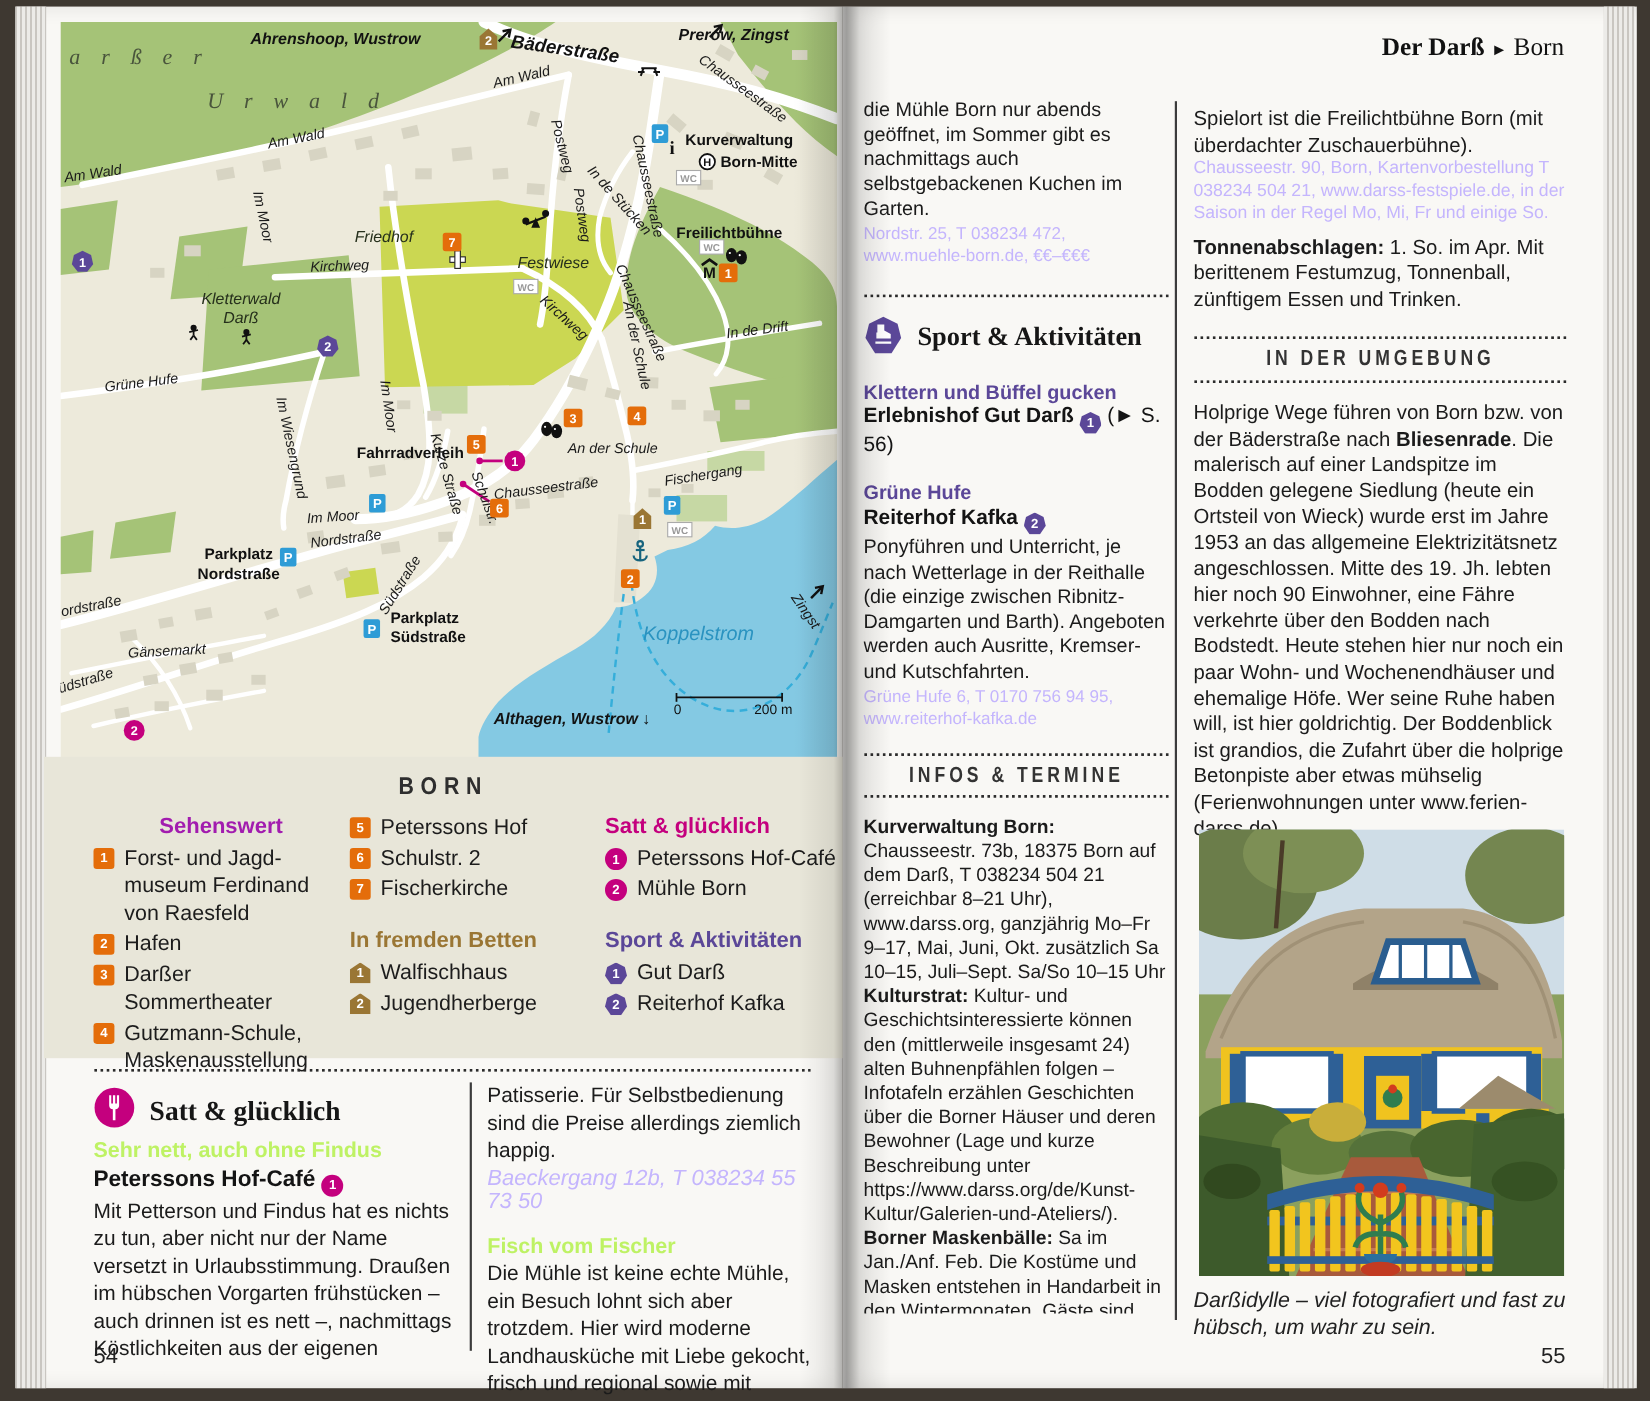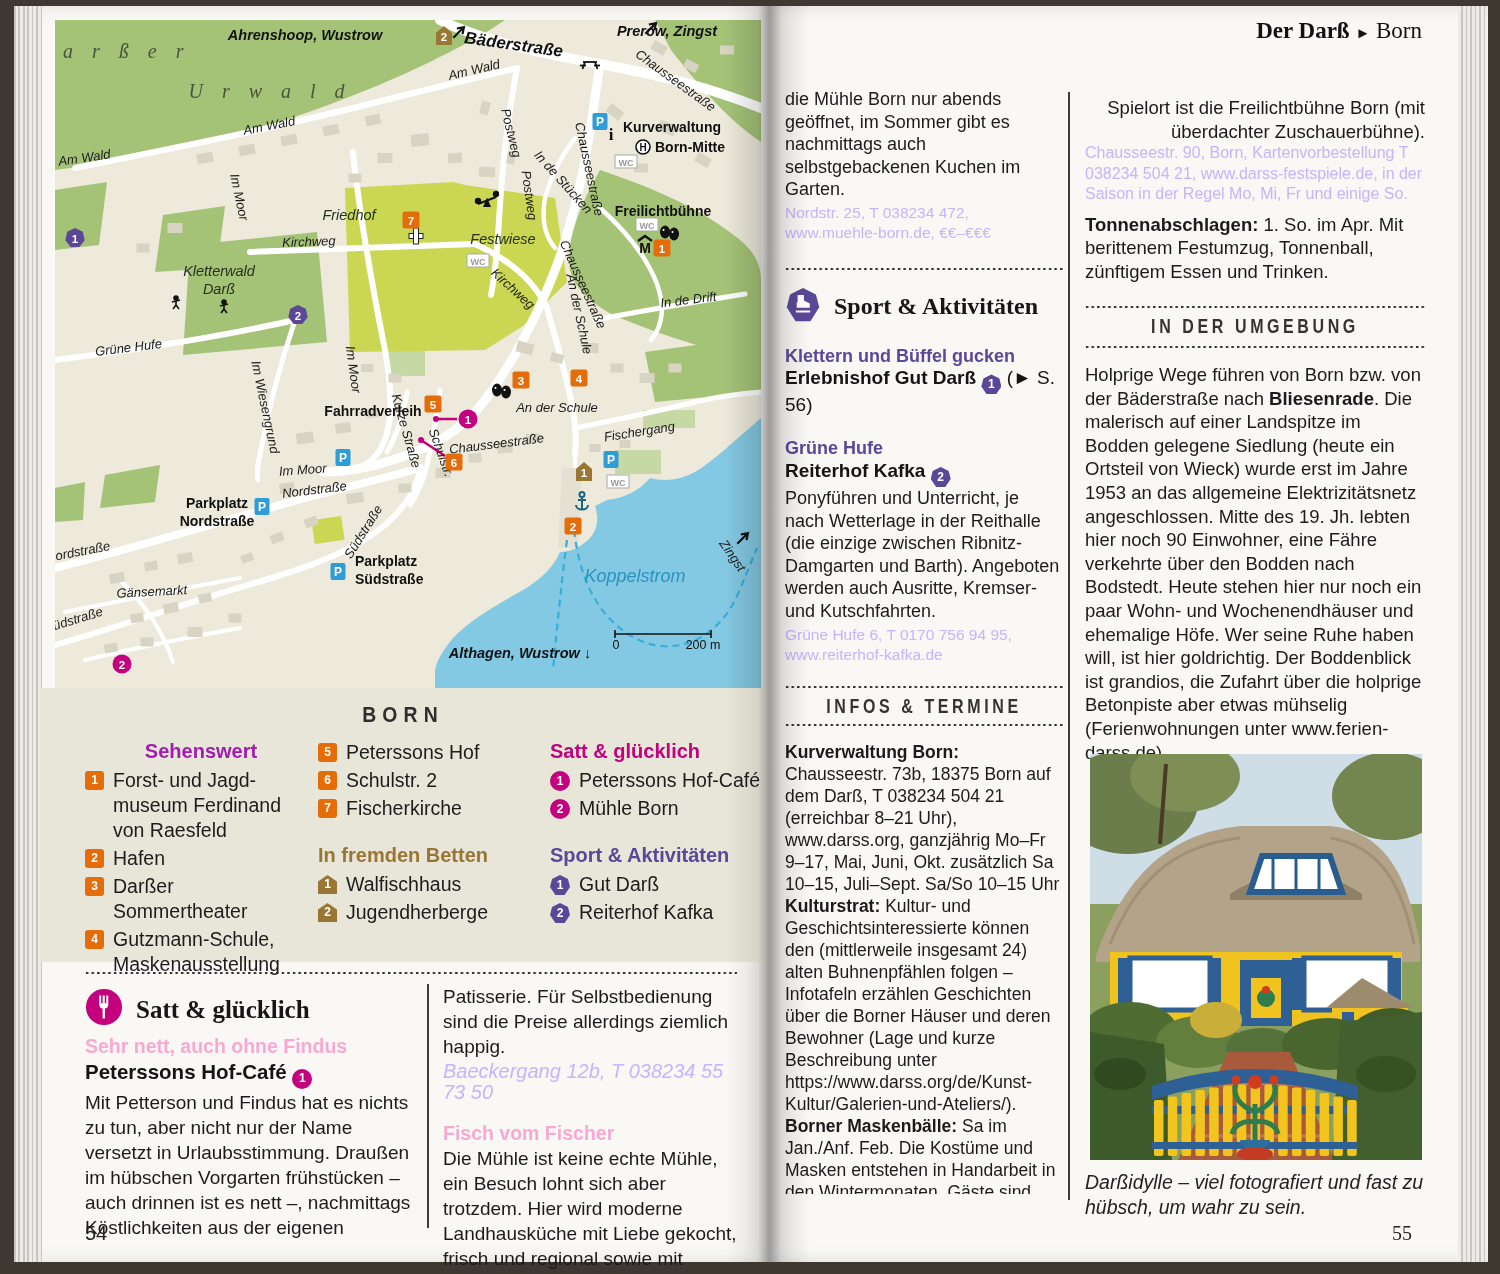--- a/index.html
+++ b/index.html
@@ -35,21 +35,21 @@
     color:#fff;font-weight:700;font-size:12px;margin-top:3px;}
   .b-sq{background:#e46d0a;border-radius:3px;}
   .b-circ{background:#c4007e;border-radius:50%;width:20px;height:20px;}
   .b-hex{background:#5b4798;width:20px;height:20px;clip-path:polygon(50% 0%,90% 20%,100% 60%,73% 100%,27% 100%,0% 60%,10% 20%);}
   .b-house{background:#9a7634;clip-path:polygon(0% 34%,50% 0%,100% 34%,100% 100%,0% 100%);}
   
   .dotrule{height:4px;background-image:radial-gradient(circle at 2px 2px,#2b2b2b 1.25px,rgba(0,0,0,0) 1.5px);
     background-size:5.6px 4px;background-repeat:repeat-x;}
   .vrule{position:absolute;width:1.5px;background:#3c3c3c;}
   .sec-head{display:flex;align-items:center;gap:13px;font-family:"Liberation Serif",serif;font-weight:700;font-size:25px;color:#161616;}
-  .sub-m{color:#f9a8d4;font-weight:700;}
+  .sub-m{color:#bef264;font-weight:700;}
   .sub-p{color:#5b4798;font-weight:700;}
   .nameln{font-weight:700;color:#141414;}
   .pagenum{position:absolute;font-size:20px;color:#222;}
   .contact{color:#c4b5fd;}
   .smalltitle{text-align:center;font-weight:700;letter-spacing:4.5px;font-size:20px;color:#333;transform:scaleX(.8);}
   
   .food-col1{position:absolute;left:85px;top:1034px;width:332px;font-size:19px;line-height:25px;color:#1b1b1b;}
   .food-col2{position:absolute;left:443px;top:984px;width:296px;font-size:19px;line-height:25px;color:#1b1b1b;}
   .food-col1 .sub-m,.food-col2 .sub-m{font-size:19.5px;}
   .food-col1 .nameln,.food-col2 .nameln{font-size:20.5px;margin-bottom:1px;}
@@ -57,21 +57,21 @@
   
   .rcol1{position:absolute;left:785px;top:88px;width:278px;height:1106px;overflow:hidden;font-size:18px;line-height:22.6px;color:#1b1b1b;}
   .rcol1 .contact{font-size:15.5px;line-height:20px;margin-top:2px;}
   .rcol1 .sub-p{font-size:18px;}
   .rcol1 .nameln{font-size:19px;}
   .rcol1 p{margin:0;}
   .entry{font-size:17.5px;line-height:22px;}
   
   .rcol2{position:absolute;left:1085px;top:96px;width:340px;font-size:18.5px;line-height:23.6px;color:#1b1b1b;}
   .rcol2 .contact{font-size:16px;line-height:20.5px;margin-top:2px;}
-  .rhead{position:absolute;left:1085px;top:18px;width:337px;text-align:right;font-family:"Liberation Serif",serif;font-size:23px;color:#111;}
+  .rhead{position:absolute;left:1085px;top:30px;width:337px;text-align:right;font-family:"Liberation Serif",serif;font-size:23px;color:#111;}
   .caption{position:absolute;left:1085px;top:1170px;width:342px;font-style:italic;font-size:19.5px;line-height:24.5px;color:#222;}
 </style>
 </head>
 <body>
 
 <div class="page page-left"></div>
 <div class="page page-right"></div>
 <div class="edge edge-l"></div>
 <div class="edge edge-r"></div>
 
@@ -490,21 +490,21 @@
   <div class="dotrule" style="margin:6px 0 14px;"></div>
   <div id="termine-entries">
       <p class="entry"><b>Kurverwaltung Born:</b> Chausseestr. 73b, 18375 Born auf dem Darß, T 038234 504 21 (erreichbar 8–21 Uhr), www.darss.org, ganzjährig Mo–Fr 9–17, Mai, Juni, Okt. zusätzlich Sa 10–15, Juli–Sept. Sa/So 10–15 Uhr</p>
       <p class="entry"><b>Kulturstrat:</b> Kultur- und Geschichtsinteressierte können den (mittlerweile insgesamt 24) alten Buhnenpfählen folgen – Infotafeln erzählen Geschichten über die Borner Häuser und deren Bewohner (Lage und kurze Beschreibung unter https://www.darss.org/de/Kunst-Kultur/Galerien-und-Ateliers/).</p>
       <p class="entry"><b>Borner Maskenbälle:</b> Sa im Jan./Anf. Feb. Die Kostüme und Masken entstehen in Handarbeit in den Wintermonaten. Gäste sind willkommen, aber nur wer eine Maske trägt, darf zum Tanz auffordern.</p>
     </div>
 </div>
 <div class="vrule" style="left:1068px;top:92px;height:1108px;"></div>
 
 <div class="rcol2">
-  <p style="margin:0;text-align:right;">Spielort ist die Freilichtbühne Born (mit überdachter Zuschauerbühne).</p>
+  <p style="margin:0;">Spielort ist die Freilichtbühne Born (mit überdachter Zuschauerbühne).</p>
   <p class="contact" style="margin:0 0 8px;">Chausseestr. 90, Born, Kartenvorbestellung T 038234 504 21, www.darss-festspiele.de, in der Saison in der Regel Mo, Mi, Fr und einige So.</p>
   <p style="margin:0;"><b>Tonnenabschlagen:</b><span> 1. So. im Apr. Mit berittenem Festumzug, Tonnenball, zünftigem Essen und Trinken.</span></p>
   <div class="dotrule" style="margin:22px 0 6px;"></div>
   <div class="smalltitle">IN DER UMGEBUNG</div>
   <div class="dotrule" style="margin:6px 0 14px;"></div>
   <p style="margin:0;"><span>Holprige Wege führen von Born bzw. von der Bäderstraße nach </span><b>Bliesenrade</b><span>. Die malerisch auf einer Landspitze im Bodden gelegene Siedlung (heute ein Ortsteil von Wieck) wurde erst im Jahre 1953 an das allgemeine Elektrizitätsnetz angeschlossen. Mitte des 19. Jh. lebten hier noch 90 Einwohner, eine Fähre verkehrte über den Bodden nach Bodstedt. Heute stehen hier nur noch ein paar Wohn- und Wochenendhäuser und ehemalige Höfe. Wer seine Ruhe haben will, ist hier goldrichtig. Der Boddenblick ist grandios, die Zufahrt über die holprige Betonpiste aber etwas mühselig (Ferienwohnungen unter www.ferien-darss.de).</span></p>
 </div>
 
 <svg class="abs" id="photo" style="left:1090px;top:754px;" width="332" height="406" viewBox="0 0 332 406">
   <rect x="0" y="0" width="332" height="406" fill="#cfdde7"></rect>
@@ -566,15 +566,15 @@
       <rect x="62" y="388" width="206" height="7" fill="#2e6096"></rect>
       <path d="M165,350 v36 M165,358 C150,352 142,342 146,330 M165,358 C180,352 188,342 184,330 M165,368 C152,366 144,372 142,380 M165,368 C178,366 186,372 188,380" stroke="#2f7d4f" stroke-width="5" fill="none"></path>
       <circle cx="165" cy="328" r="7" fill="#d23c1e"></circle>
       <circle cx="146" cy="326" r="4.5" fill="#d23c1e"></circle>
       <circle cx="184" cy="326" r="4.5" fill="#d23c1e"></circle>
       <path d="M150,386 a15,10 0 0 0 30,0 Z" fill="#2a6f9e"></path>
       <ellipse cx="165" cy="400" rx="18" ry="7" fill="#c23b22"></ellipse>
     </g>
 </svg>
 <div class="caption">Darßidylle – viel fotografiert und fast zu hübsch, um wahr zu sein.</div>
-<div class="pagenum" style="left:1392px;top:1222px;width:40px;text-align:left;font-family:Liberation Serif, serif;">55</div>
+<div class="pagenum" style="left:1392px;top:1222px;width:40px;text-align:center;">55</div>
 
 <div class="spine"></div>
 
 </body></html>

